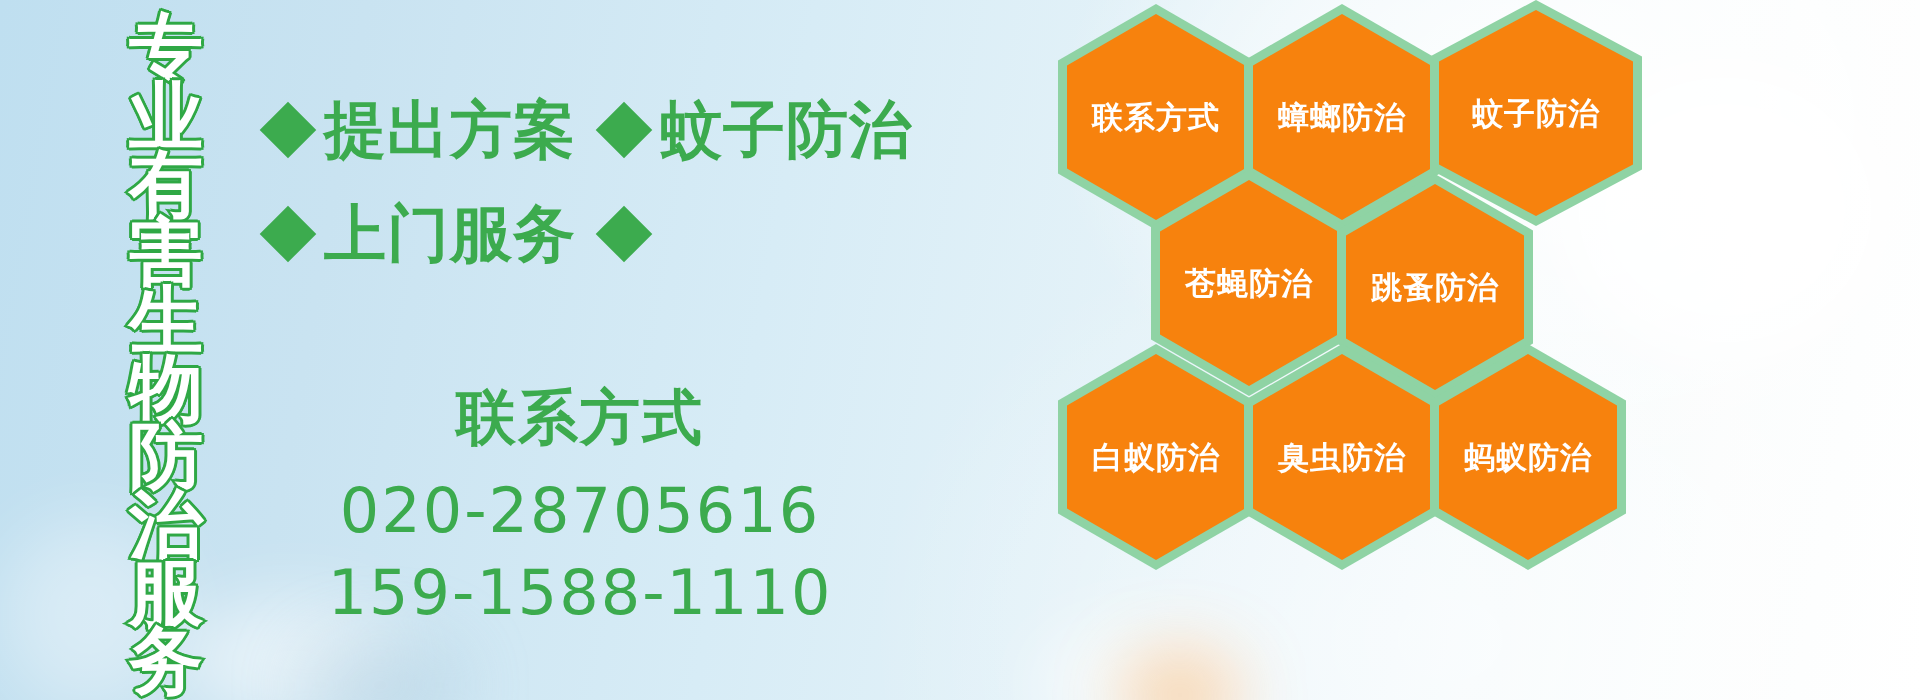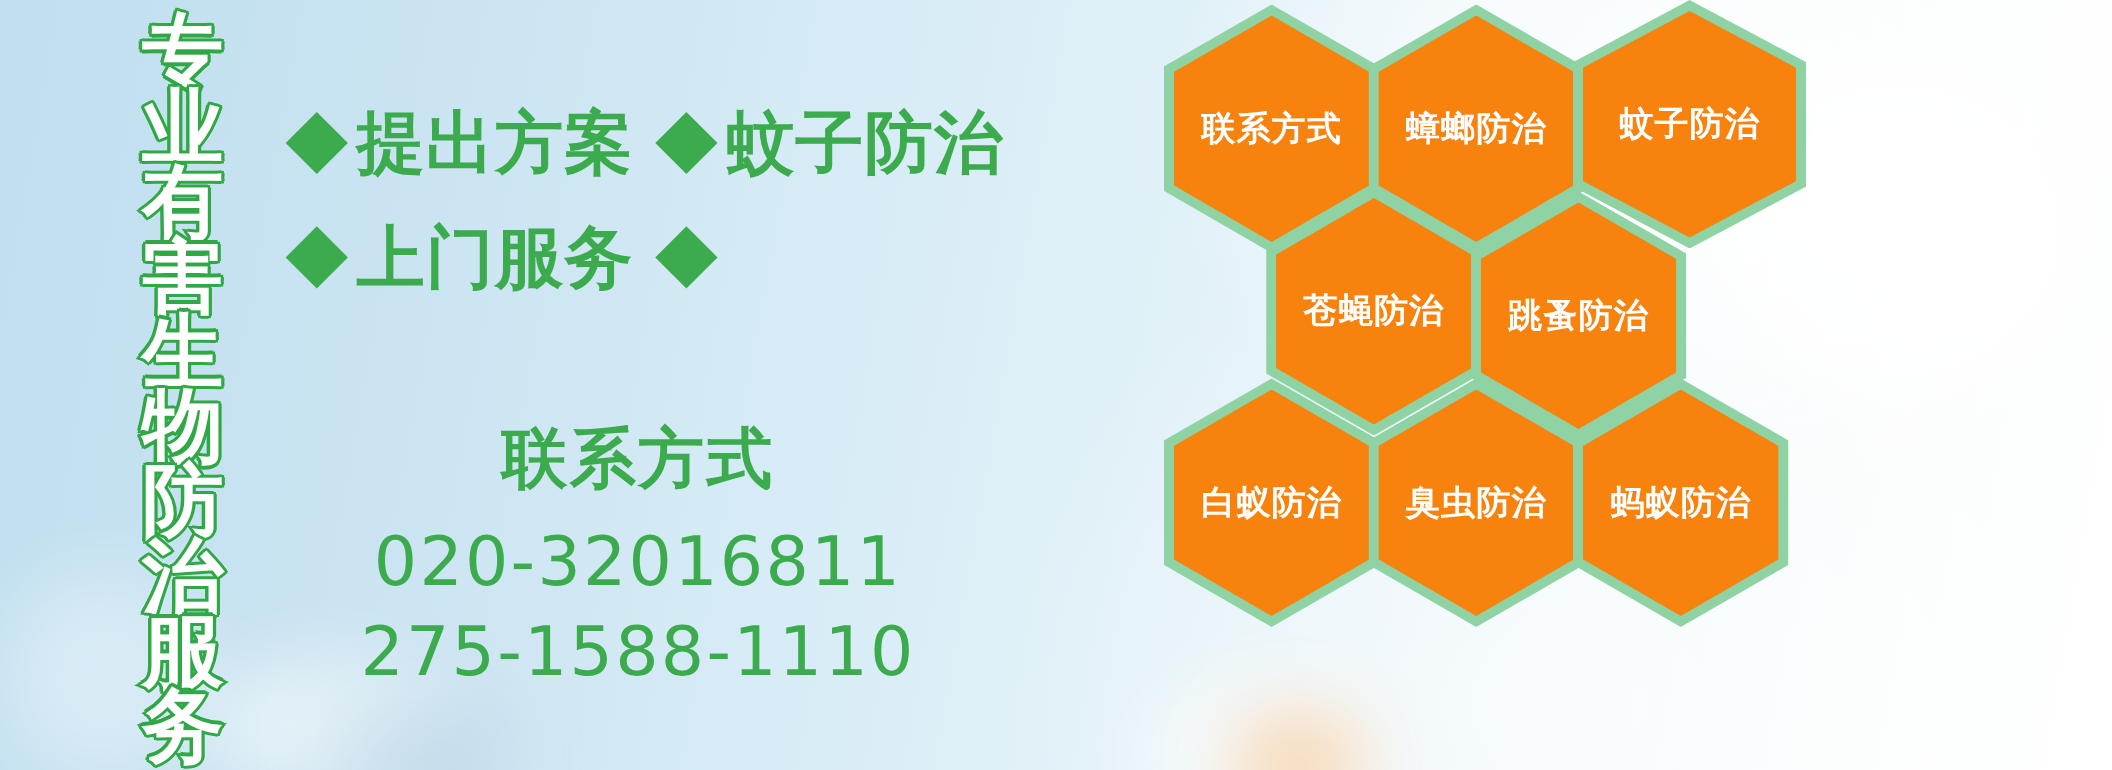--- a/index.html
+++ b/index.html
@@ -207,22 +207,22 @@
         <span class="feature-label">上门服务</span>
       </div>
       <div class="feature-item">
         <span class="diamond-icon"></span>
       </div>
     </div>
   </div>
 
   <div id="contact">
     <div id="contact-heading">联系方式</div>
-    <div class="phone">020-32016811</div>
-    <div class="phone">275-1588-1110</div>
+    <div class="phone">020-28705616</div>
+    <div class="phone">159-1588-1110</div>
   </div>
 
   <div id="honeycomb">
 
     <div class="hex" style="left:0px;   top:16px;">
       <div class="hex-inner">
         <span class="hex-label">联系方式</span>
       </div>
     </div>
 

